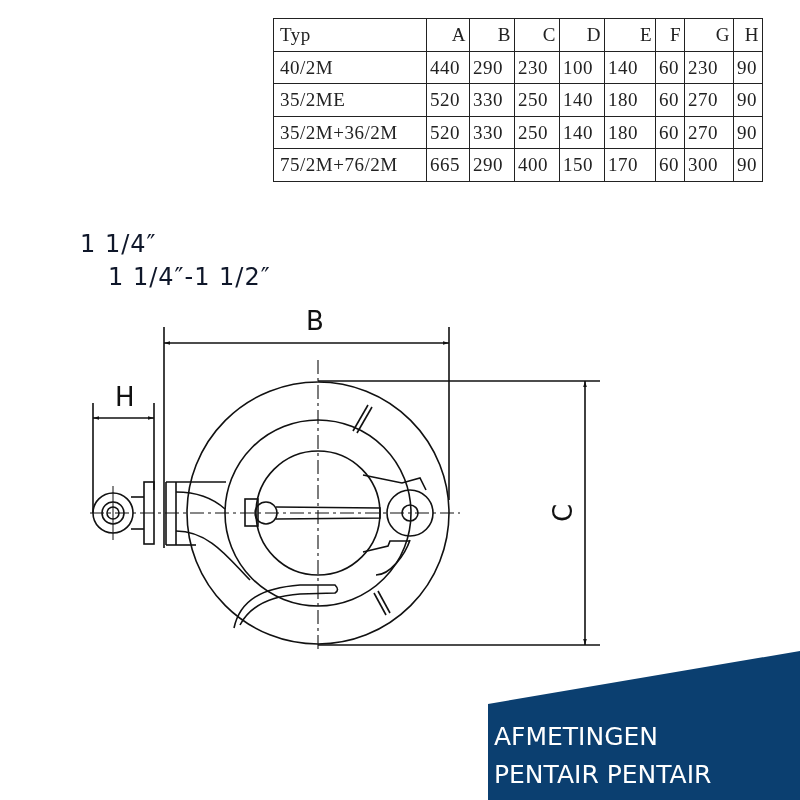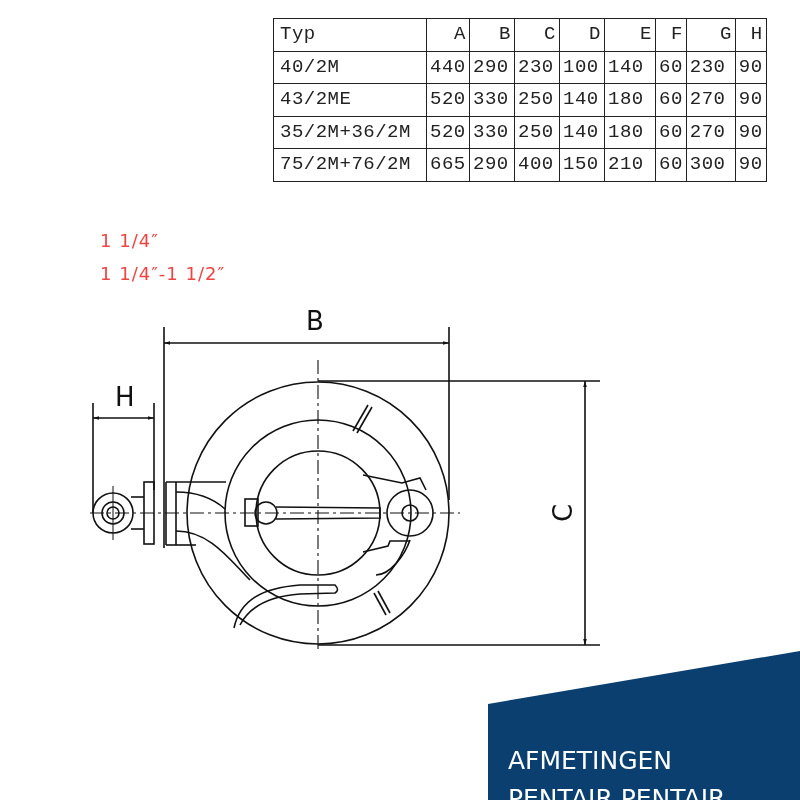--- a/index.html
+++ b/index.html
@@ -1,36 +1,36 @@
 <!DOCTYPE html>
 <html><head>
   <meta charset="utf-8">
   <style>
     html, body { margin: 0; padding: 0; background: #ffffff; }
     body { width: 800px; height: 800px; position: relative; overflow: hidden;
            font-family: "DejaVu Sans", sans-serif; color: #1a1a1a; }
     .dim-table { position: absolute; left: 273px; top: 18px; border-collapse: collapse;
-                 font-family: Liberation Mono, monospace; font-size: 19px; font-weight: normal;
+                 font-family: Liberation Serif, serif; font-size: 19px; font-weight: normal;
                  color: #222; letter-spacing: 0.5px; }
     .dim-table td, .dim-table th { border: 1.6px solid #222; padding: 0 3px; height: 31.5px;
                  line-height: 31px; font-weight: normal; white-space: nowrap; }
     .dim-table th { text-align: right; }
     .dim-table th.typ, .dim-table td.typ { text-align: left; padding-left: 6px; width: 143px; }
     .dim-table td.num { }
     .dim-table .c-a { width: 36px; } .dim-table .c-b { width: 38px; } .dim-table .c-c { width: 38px; }
     .dim-table .c-d { width: 38px; } .dim-table .c-e { width: 44px; } .dim-table .c-f { width: 22px; }
     .dim-table .c-g { width: 42px; } .dim-table .c-h { width: 22px; }
-    .thread-line { position: absolute; left: 100px; font-size: 18px; color: #ef4444; letter-spacing: 1px; }
+    .thread-line { position: absolute; left: 80px; font-size: 24px; color: #0f172a; letter-spacing: 1px; }
     #thread1 { top: 230px; }
-    #thread2 { top: 263px; }
+    #thread2 { top: 263px; margin-left: 28px; }
     svg.drawing { position: absolute; left: 0; top: 0; }
     .dim-label { position: absolute; font-size: 26px; color: #111; }
     .banner { position: absolute; left: 0; top: 0; width: 800px; height: 800px; pointer-events: none; }
-    .banner-text { position: absolute; left: 508px; color: #ffffff; font-family: "DejaVu Sans", sans-serif;
-                   font-size: 25px; letter-spacing: 0px; margin-top: 24px; }
+    .banner-text { position: absolute; left: 494px; color: #ffffff; font-family: "DejaVu Sans", sans-serif;
+                   font-size: 25px; letter-spacing: 0px; }
     #banner-line1 { top: 722px; }
     #banner-line2 { top: 760px; }
   </style>
 </head>
 <body>
 
 <table class="dim-table">
   <thead>
     <tr>
       <th class="typ">Typ</th>
@@ -50,21 +50,21 @@
       <td class="num">440</td>
       <td class="num">290</td>
       <td class="num">230</td>
       <td class="num">100</td>
       <td class="num">140</td>
       <td class="num">60</td>
       <td class="num">230</td>
       <td class="num">90</td>
     </tr>
     <tr>
-      <td class="typ">43/2ME</td>
+      <td class="typ">35/2ME</td>
       <td class="num">520</td>
       <td class="num">330</td>
       <td class="num">250</td>
       <td class="num">140</td>
       <td class="num">180</td>
       <td class="num">60</td>
       <td class="num">270</td>
       <td class="num">90</td>
     </tr>
     <tr>
@@ -77,21 +77,21 @@
       <td class="num">60</td>
       <td class="num">270</td>
       <td class="num">90</td>
     </tr>
     <tr>
       <td class="typ">75/2M+76/2M</td>
       <td class="num">665</td>
       <td class="num">290</td>
       <td class="num">400</td>
       <td class="num">150</td>
-      <td class="num">210</td>
+      <td class="num">170</td>
       <td class="num">60</td>
       <td class="num">300</td>
       <td class="num">90</td>
     </tr>
   </tbody>
 </table>
 
 <div id="thread1" class="thread-line">1 1/4″</div>
 <div id="thread2" class="thread-line">1 1/4″-1 1/2″</div>
 

